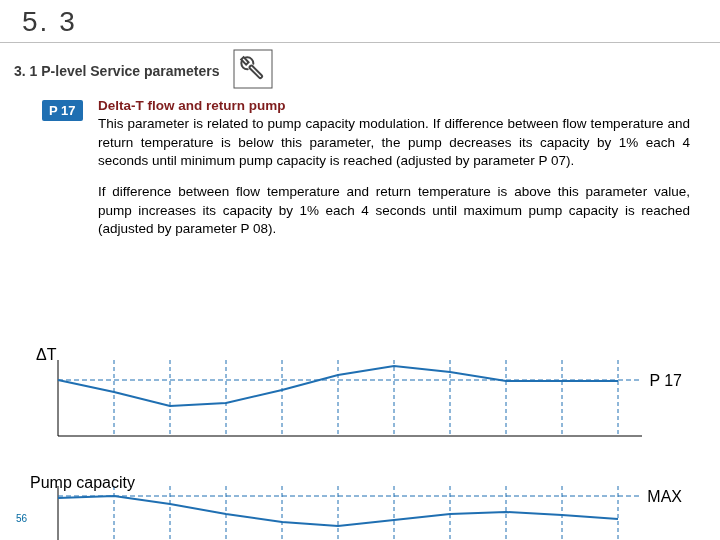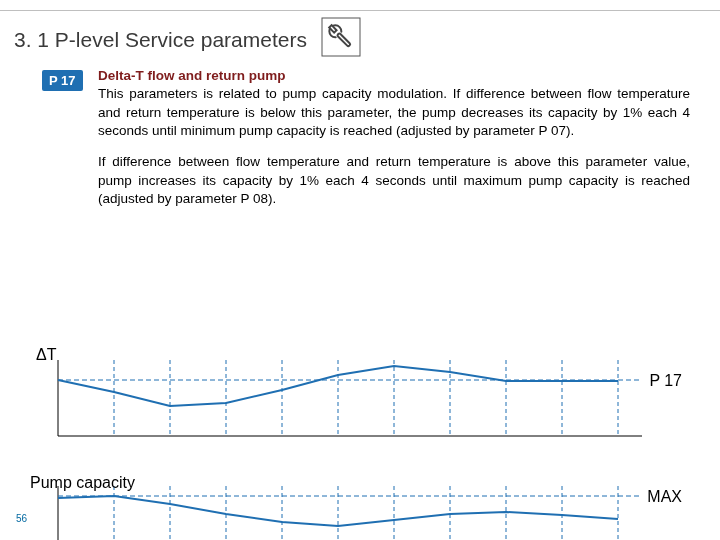--- a/index.html
+++ b/index.html
@@ -37,22 +37,22 @@
   .hr {
     margin: 4px 0 6px 0;
     height: 1px;
     background: #bfbfbf;
   }
   .subhead {
     display: flex;
     align-items: center;
     padding: 0 0 0 14px;
     color: #3a3a3a;
-    font-size: 21px;
-    font-weight: 400;
+    font-size: 14px;
+    font-weight: 700;
   }
   .wrench {
     margin-left: 14px;
     flex: 0 0 auto;
   }
   .body {
     position: relative;
     padding: 6px 30px 0 42px;
   }
   .badge {
@@ -105,20 +105,21 @@
     font-size: 10px;
     color: #0369a1;
   }
 </style>
 </head>
 <body>
 
 <div class="page">
 
   <div class="header">
+    <span class="sec-num">5. 3</span>
   </div>
   <div class="hr"></div>
 
   <div class="subhead">
     <span>3. 1 P-level Service parameters</span>
     <span class="wrench">
       <svg width="40" height="40" viewBox="0 0 40 40">
         <rect x="1" y="1" width="38" height="38" fill="none" stroke="#555" stroke-width="1"></rect>
         <g transform="rotate(-45 20 20)">
           <path d="M20 6 a6 6 0 0 1 6 6 a6 6 0 0 1 -2 4.5 l0 0 M20 6 a6 6 0 0 0 -6 6 a6 6 0 0 0 2 4.5" fill="none" stroke="#444" stroke-width="2" stroke-linecap="round"></path>
@@ -128,21 +129,21 @@
       </svg>
     </span>
   </div>
 
   <div class="body">
     <div class="badge">
       <span>P 17</span>
     </div>
     <p class="para-title">Delta-T flow and return pump</p>
     <p class="para">
-      <span>This parameters is related to pump capacity modulation. If </span><b>difference between flow temperature</b><span> and </span><b>return temperature</b><span> is </span><b>below</b><span> this parameter, the </span><b>pump decreases its capacity</b><span> by </span><b>1% each 4 seconds until minimum pump capacity</b><span> is reached (adjusted by parameter P 07).</span>
+      <span>This parameter is related to pump capacity modulation. If </span><b>difference between flow temperature</b><span> and </span><b>return temperature</b><span> is </span><b>below</b><span> this parameter, the </span><b>pump decreases its capacity</b><span> by </span><b>1% each 4 seconds until minimum pump capacity</b><span> is reached (adjusted by parameter P 07).</span>
     </p>
     <p class="para">
       <span>If </span><b>difference between flow temperature and return temperature</b><span> is </span><b>above</b><span> this parameter value, </span><b>pump increases its capacity</b><span> by </span><b>1% each 4 seconds until maximum pump capacity</b><span> is reached (adjusted by parameter P 08).</span>
     </p>
   </div>
 
   <div class="chart chart1">
     <span class="chart-label" style="left:6px; top:-4px;">ΔT</span>
     <svg width="660" height="90" viewBox="0 0 660 90">
 

